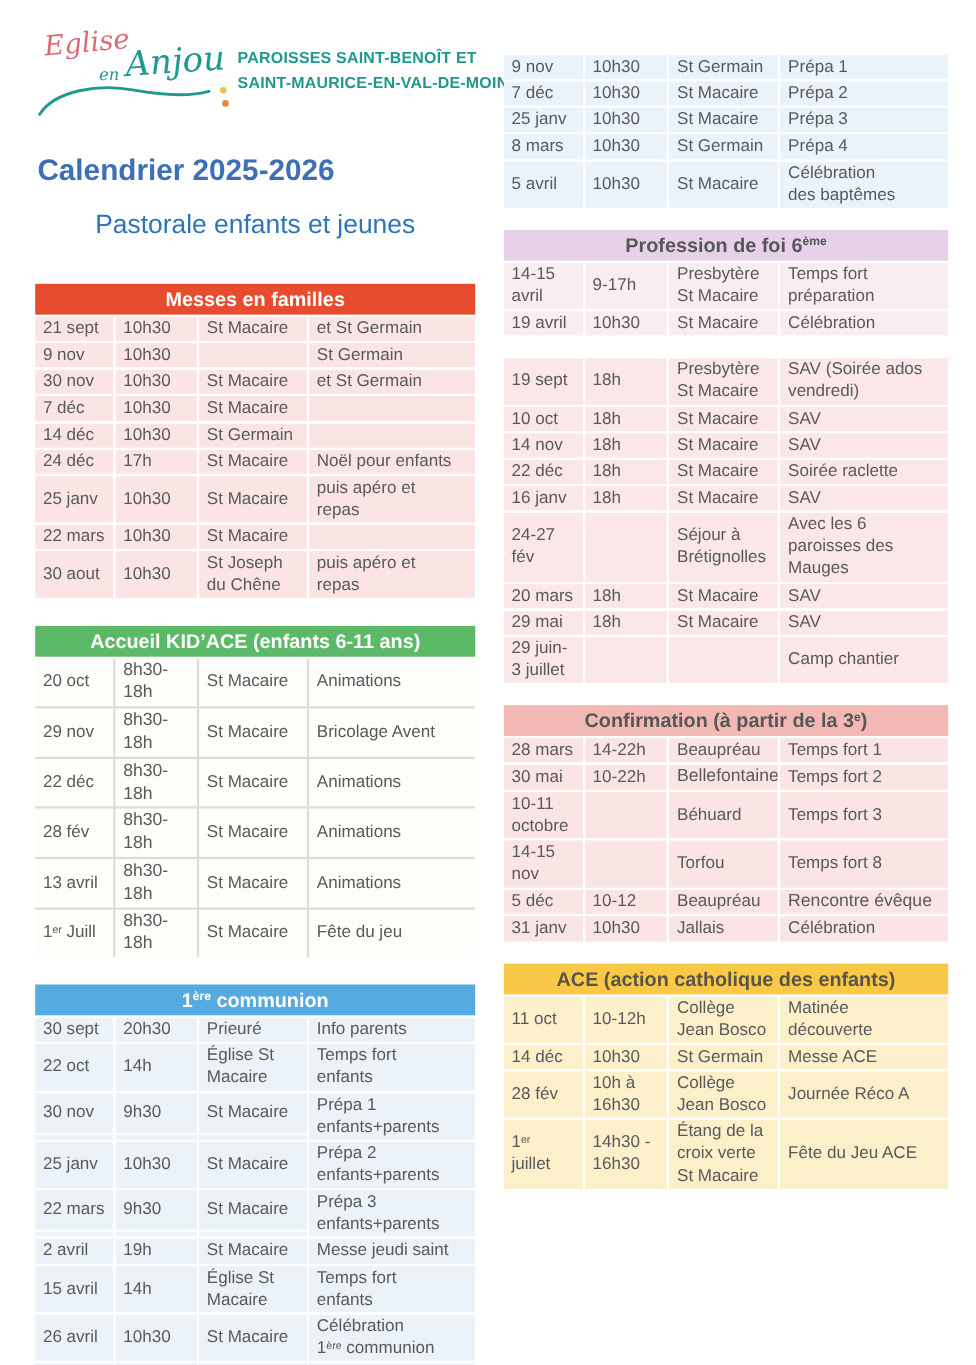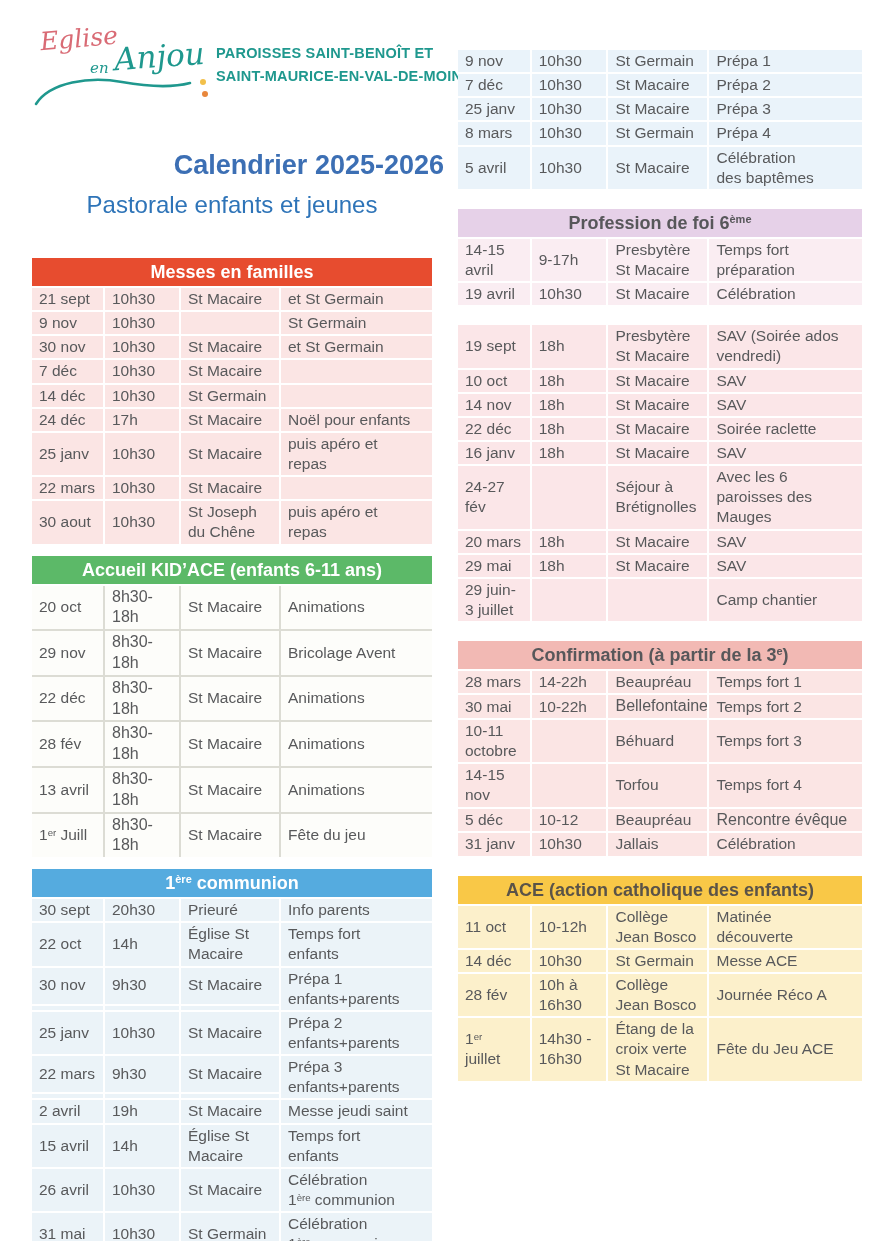--- a/index.html
+++ b/index.html
@@ -20,33 +20,33 @@
   .lg-anjou{position:absolute;left:84px;top:16px;font-family:"DejaVu Serif",serif;font-style:italic;
     font-size:31px;color:var(--teal);transform:rotate(-4deg);}
   .lg-swoosh{position:absolute;left:0;top:50px;}
   .lg-dot{position:absolute;width:6px;height:6px;border-radius:50%;}
   .d1{left:170px;top:57px;background:var(--dot-yellow);}
   .d2{left:172px;top:69px;background:var(--dot-orange);}
   .logo-org{position:absolute;left:186px;top:20px;font-size:14.5px;line-height:22.5px;
     font-weight:700;color:var(--teal);letter-spacing:0.2px;white-space:nowrap;}
 
   
-  .doc-title{position:absolute;left:32px;top:138px;width:400px;margin:12px;text-align:right;
+  .doc-title{position:absolute;left:32px;top:138px;width:400px;margin:2px;text-align:left;
     font-size:27px;font-weight:bold;color:var(--accent-blue);}
   .doc-subtitle{position:absolute;left:14px;top:191px;width:436px;margin:0;text-align:center;
     font-size:24px;font-weight:normal;color:var(--subtitle-blue);}
 
   
   .col{position:absolute;}
   .col-left{left:32px;top:258px;width:400px;}
   .col-right{left:458px;top:50px;width:404px;}
 
   
   .tbl{width:100%;}
-  .col-left .tbl{margin-bottom:12px;}
+  .col-left .tbl{margin-bottom:25px;}
   .col-right .tbl{margin-bottom:20px;}
   .tbl-head{background:var(--hbg);color:var(--hfg);text-align:center;font-weight:bold;
     font-size:18px;line-height:23px;padding:3px 4px 2px;margin-bottom:2px;}
   .tbl-head sup{font-size:11px;line-height:0;vertical-align:6px;}
   .tbl table{width:100%;border-collapse:collapse;border:hidden;table-layout:fixed;}
   .tbl td{background:var(--rbg);border:2px solid var(--grid);padding:1px 7px;
     font-size:15.5px;line-height:1.3;vertical-align:middle;color:var(--body-text);
     overflow:hidden;}
   .tbl td.small{font-size:16px;}
   .tbl td sup{font-size:0.62em;line-height:0;vertical-align:0.4em;}
@@ -431,21 +431,21 @@
             <tr>
               <td>10-11<br>octobre</td>
               <td></td>
               <td>Béhuard</td>
               <td>Temps fort 3</td>
             </tr>
             <tr>
               <td>14-15<br>nov</td>
               <td></td>
               <td>Torfou</td>
-              <td>Temps fort 4</td>
+              <td>Temps fort 8</td>
             </tr>
             <tr>
               <td>5 déc</td>
               <td>10-12</td>
               <td>Beaupréau</td>
               <td class="small">Rencontre évêque</td>
             </tr>
             <tr>
               <td>31 janv</td>
               <td>10h30</td>

